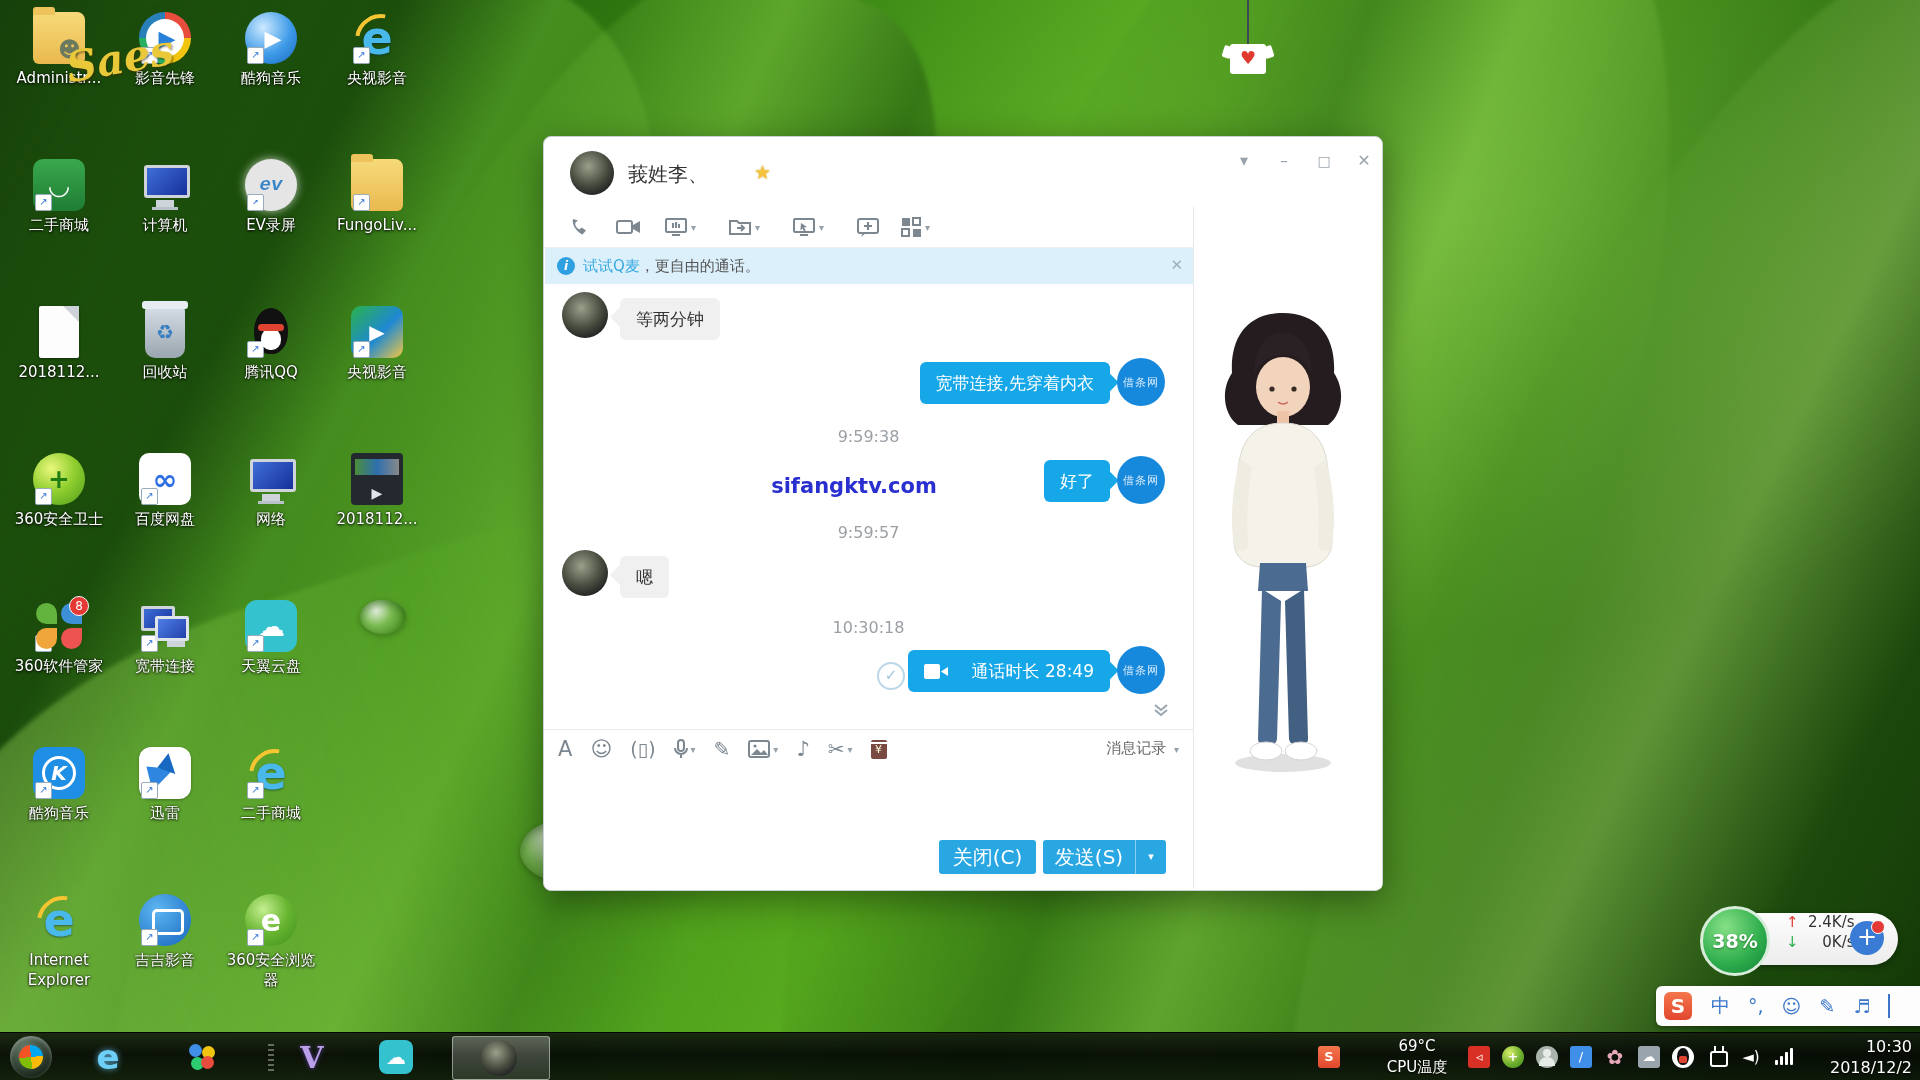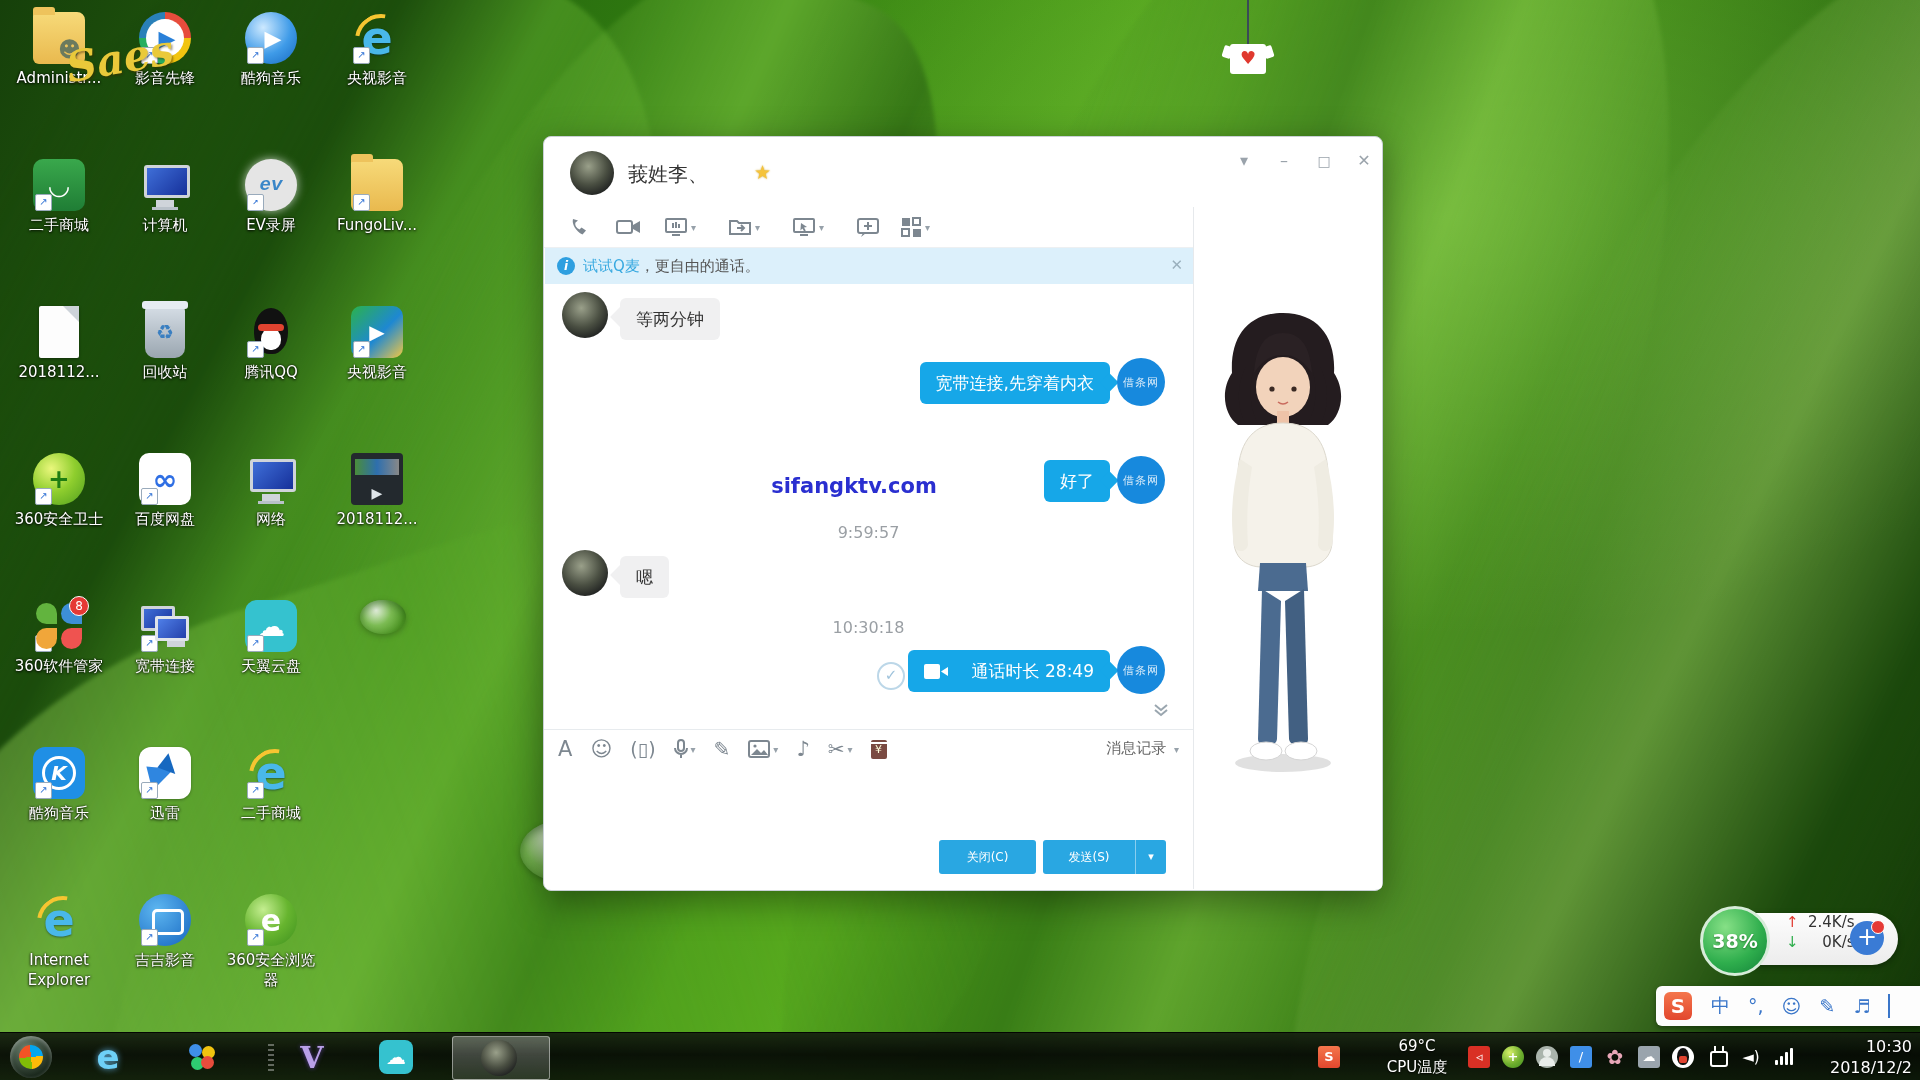--- a/index.html
+++ b/index.html
@@ -150,21 +150,21 @@
 
   .itoolbar{position:absolute;left:0;top:592px;width:649px;height:38px;border-top:1px solid #e7ebee;display:flex;align-items:center;}
   .it{margin-left:18px;color:#7d8790;font-size:19px;display:flex;align-items:center;cursor:pointer;}
   .it:first-child{margin-left:14px;}
   .histo{position:absolute;right:14px;top:9px;font-size:15px;color:#666;cursor:pointer;}
   .jar{width:16px;height:19px;background:#7a4a42;border-radius:2px;position:relative;color:#ffd;font-size:11px;text-align:center;line-height:20px;}
   .jar:before{content:"";position:absolute;left:-1px;top:2px;right:-1px;height:2px;background:#fff;}
   .inputarea{position:absolute;left:0;top:630px;width:649px;height:68px;cursor:text;}
 
   .btnrow{position:absolute;left:0;top:703px;width:649px;height:36px;}
-  .btn{position:absolute;top:0;height:34px;background:#29a7e2;color:#fff;font-size:12px;text-align:center;line-height:34px;
+  .btn{position:absolute;top:0;height:34px;background:#29a7e2;color:#fff;font-size:20px;text-align:center;line-height:34px;
       border-radius:3px;cursor:pointer;}
   .btn-close{left:395px;width:97px;}
   .btn-send{left:499px;width:92px;border-radius:3px 0 0 3px;}
   .btn-send-dd{left:591px;width:30px;border-radius:0 3px 3px 0;border-left:1px solid rgba(255,255,255,.45);font-size:11px;}
 
   .rpanel{position:absolute;left:649px;top:70px;width:188px;height:682px;background:#fff;border-left:1px solid #e6e9ec;border-radius:0 0 4px 0;}
   .girl{position:absolute;left:12px;top:92px;}
 
   
   .netw{position:absolute;left:1700px;top:906px;width:200px;height:66px;z-index:6;}
@@ -501,20 +501,21 @@
 
     <div class="chatlist">
       <div class="cav" style="left:18px;top:8px"></div>
       <div class="bub bub-in" style="left:76px;top:14px">等两分钟</div>
 
       <div class="wm">sifangktv.com</div>
 
       <div class="bub bub-out" style="right:83px;top:78px">宽带连接,先穿着内衣</div>
       <div class="sav" style="right:28px;top:74px">借条网</div>
 
+      <div class="tstamp" style="top:143px">9:59:38</div>
 
       <div class="bub bub-out" style="right:83px;top:176px">好了</div>
       <div class="sav" style="right:28px;top:172px">借条网</div>
 
       <div class="tstamp" style="top:239px">9:59:57</div>
 
       <div class="cav" style="left:18px;top:266px"></div>
       <div class="bub bub-in" style="left:76px;top:272px">嗯</div>
 
       <div class="tstamp" style="top:334px">10:30:18</div>

